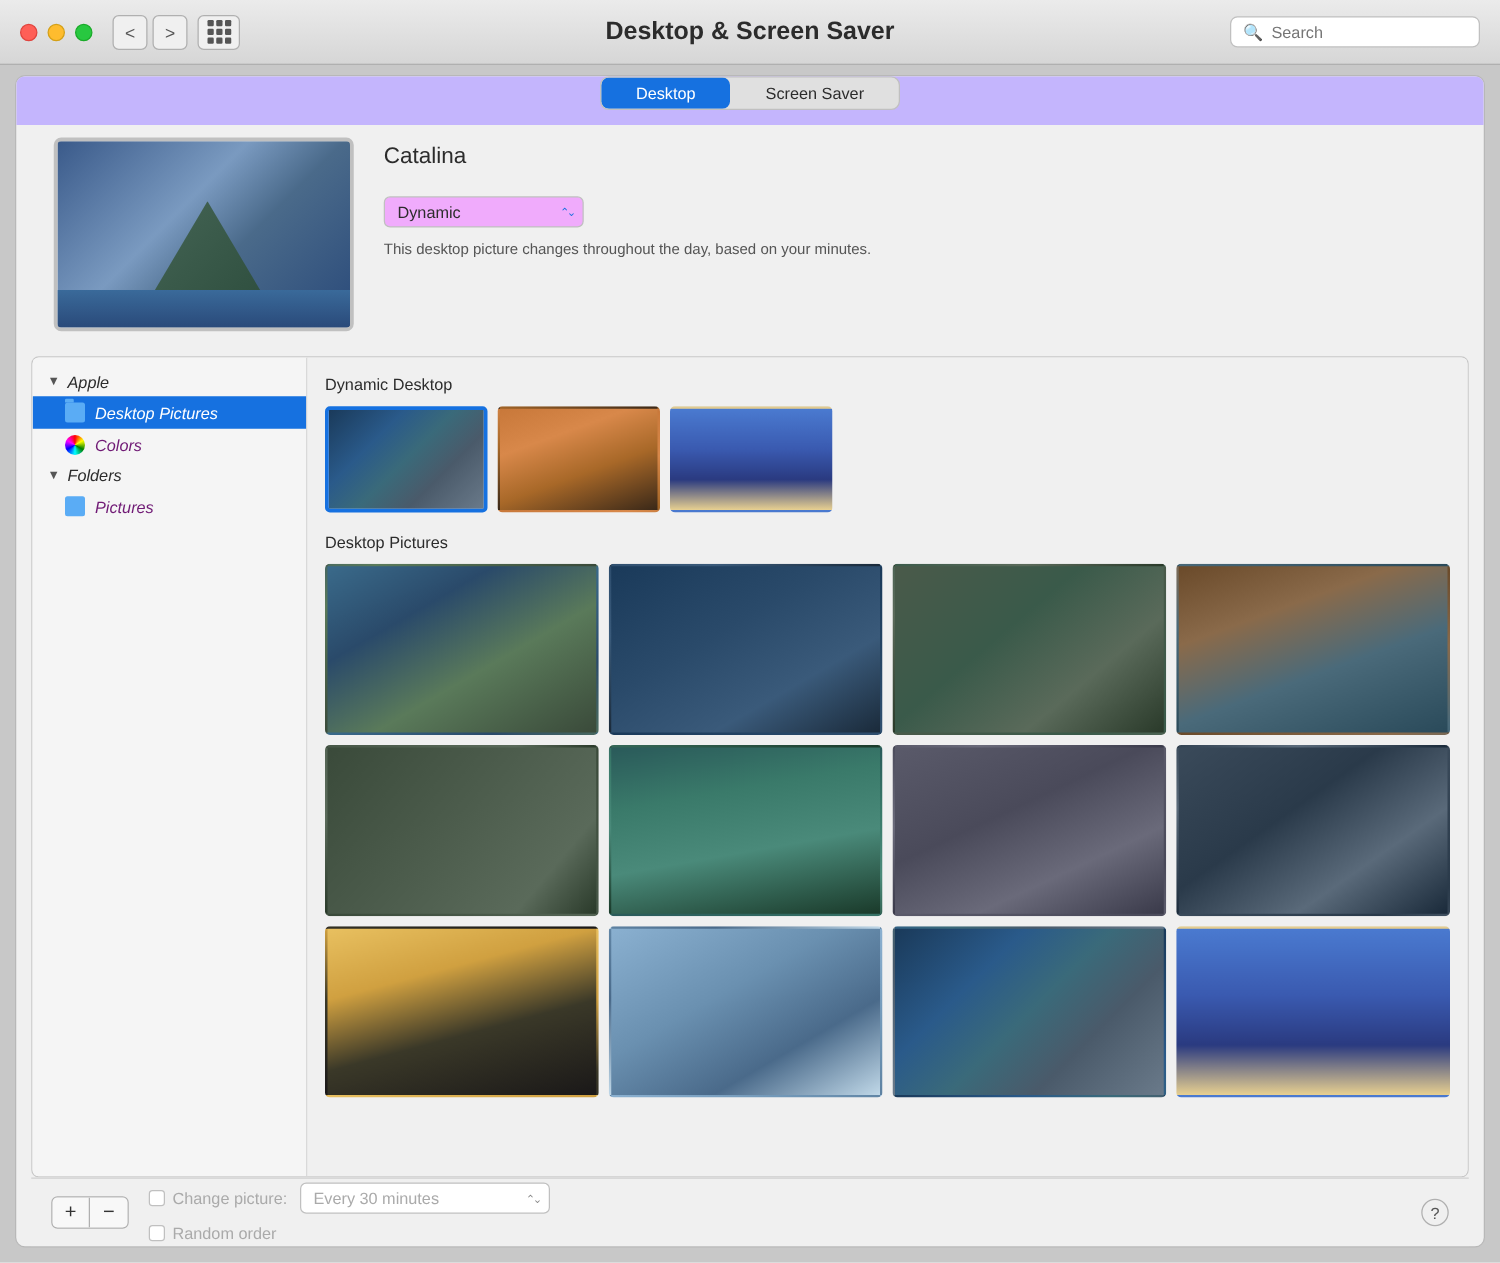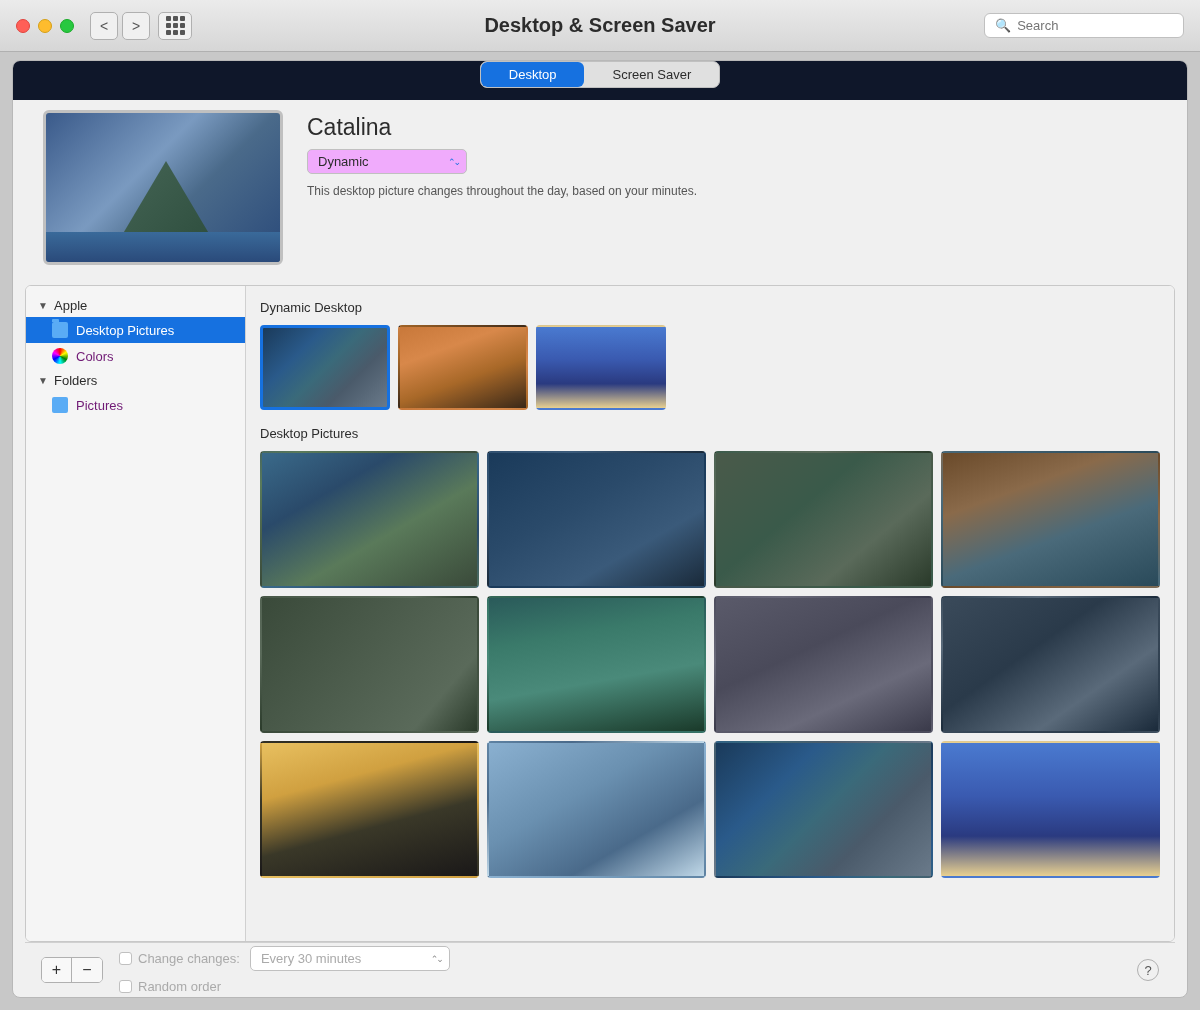--- a/index.html
+++ b/index.html
@@ -126,21 +126,21 @@
       border: 1px solid #b8b8b8;
       border-radius: 8px;
       overflow: hidden;
     }
 
     
     .tabs-bar {
       display: flex;
       justify-content: center;
       padding: 0 0 12px 0;
-      background: #0f172a;
+      background: #c4b5fd;
       flex-shrink: 0;
     }
     .tabs-container {
       display: flex;
       border: 1px solid #c0c0c0;
       border-radius: 7px;
       overflow: hidden;
       background: #e0e0e0;
     }
     .tab {
@@ -194,24 +194,24 @@
       right: 0;
       height: 30px;
       background: linear-gradient(180deg, #3a6a9a, #2a4a7a);
     }
 
     .preview-info {
       flex: 1;
       padding-top: 4px;
     }
     .wallpaper-name {
-      font-size: 23px;
+      font-size: 18px;
       font-weight: 500;
       color: #2c2c2c;
-      margin-bottom: 8px;
+      margin-bottom: 22px;
     }
     .dropdown-row {
       display: flex;
       align-items: center;
       margin-bottom: 10px;
     }
     .dropdown-select {
       background: #f0abfc;
       border: 1px solid #c0c0c0;
       border-radius: 5px;
@@ -258,20 +258,21 @@
     }
 
     
     .sidebar {
       width: 220px;
       background: #f5f5f5;
       border-right: 1px solid #d0d0d0;
       overflow-y: auto;
       flex-shrink: 0;
       padding: 8px 0;
+      font-style: italic;
     }
     .sidebar-group-header {
       display: flex;
       align-items: center;
       padding: 4px 12px;
       font-size: 13px;
       font-weight: 500;
       color: #2c2c2c;
       cursor: pointer;
     }
@@ -596,21 +597,21 @@
 
   <div class="bottom-bar">
     <div class="add-remove-btns">
       <button class="add-remove-btn">+</button>
       <button class="add-remove-btn">−</button>
     </div>
     <div class="change-picture-controls">
       <div style="display:flex; align-items:center; gap:10px;">
         <label class="checkbox-label">
           <span class="checkbox"></span>
-          <span>Change changes:</span>
+          <span>Change picture:</span>
         </label>
         <div class="interval-dropdown-wrapper">
           <select class="interval-dropdown">
             <option>Every 5 seconds</option>
             <option>Every 1 minute</option>
             <option>Every 5 minutes</option>
             <option>Every 15 minutes</option>
             <option selected="">Every 30 minutes</option>
             <option>Every hour</option>
             <option>Every day</option>

